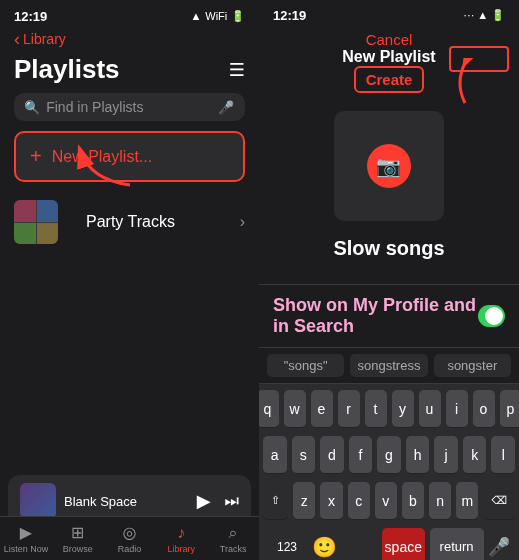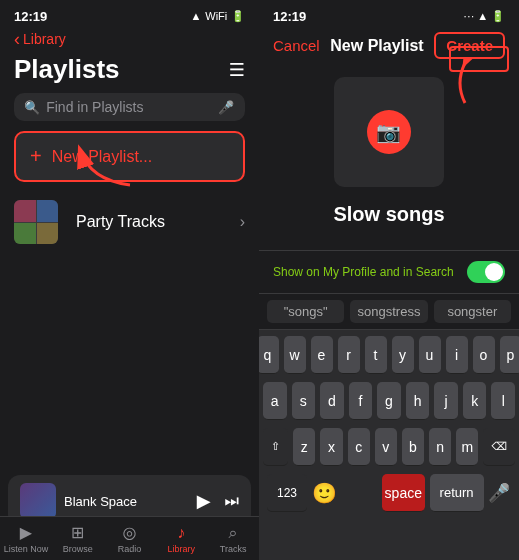--- a/index.html
+++ b/index.html
@@ -119,21 +119,21 @@
     .new-playlist-label {
       color: #ff3b30;
       font-size: 16px;
       font-weight: 400;
     }
 
     .playlist-item {
       display: flex;
       align-items: center;
       padding: 8px 14px;
-      gap: 18px;
+      gap: 28px;
     }
     .playlist-thumb {
       width: 44px;
       height: 44px;
       border-radius: 6px;
       background: #3a3a3c;
       overflow: hidden;
       display: grid;
       grid-template-columns: 1fr 1fr;
       gap: 1px;
@@ -233,20 +233,21 @@
       align-items: center;
       padding: 8px 14px 4px;
       height: 28px;
     }
 
     .right-nav {
       display: flex;
       justify-content: space-between;
       align-items: center;
       padding: 4px 14px 10px;
+      flex-direction: column;
     }
     .nav-cancel {
       color: #ff3b30;
       font-size: 15px;
     }
     .nav-title {
       color: #fff;
       font-size: 16px;
       font-weight: 700;
     }
@@ -295,22 +296,23 @@
     }
 
     .toggle-row {
       display: flex;
       justify-content: space-between;
       align-items: center;
       padding: 10px 14px;
       border-bottom: 1px solid #3a3a3c;
     }
     .toggle-label {
-      color: #84cc16;
-      font-size: 12px;
+      color: #f9a8d4;
+      font-size: 18px;
+      font-weight: bold;
     }
     .toggle-switch {
       width: 38px;
       height: 22px;
       background: #30d158;
       border-radius: 11px;
       position: relative;
     }
     .toggle-knob {
       position: absolute;

